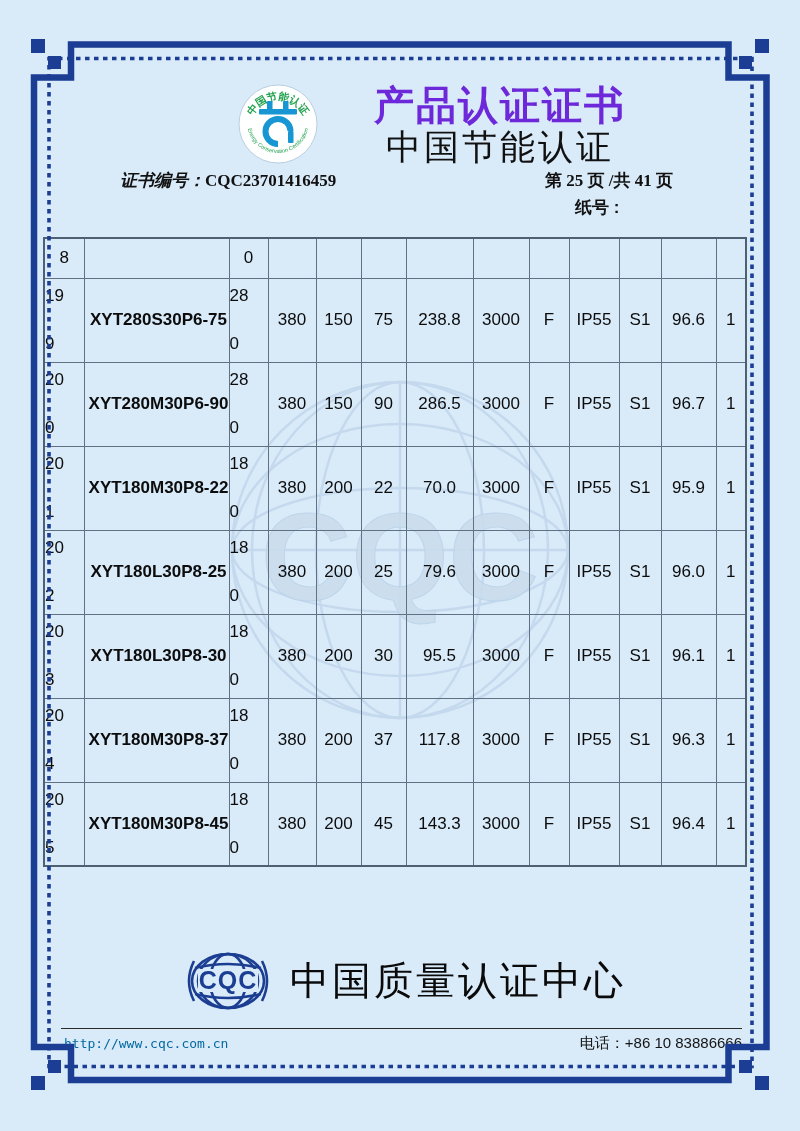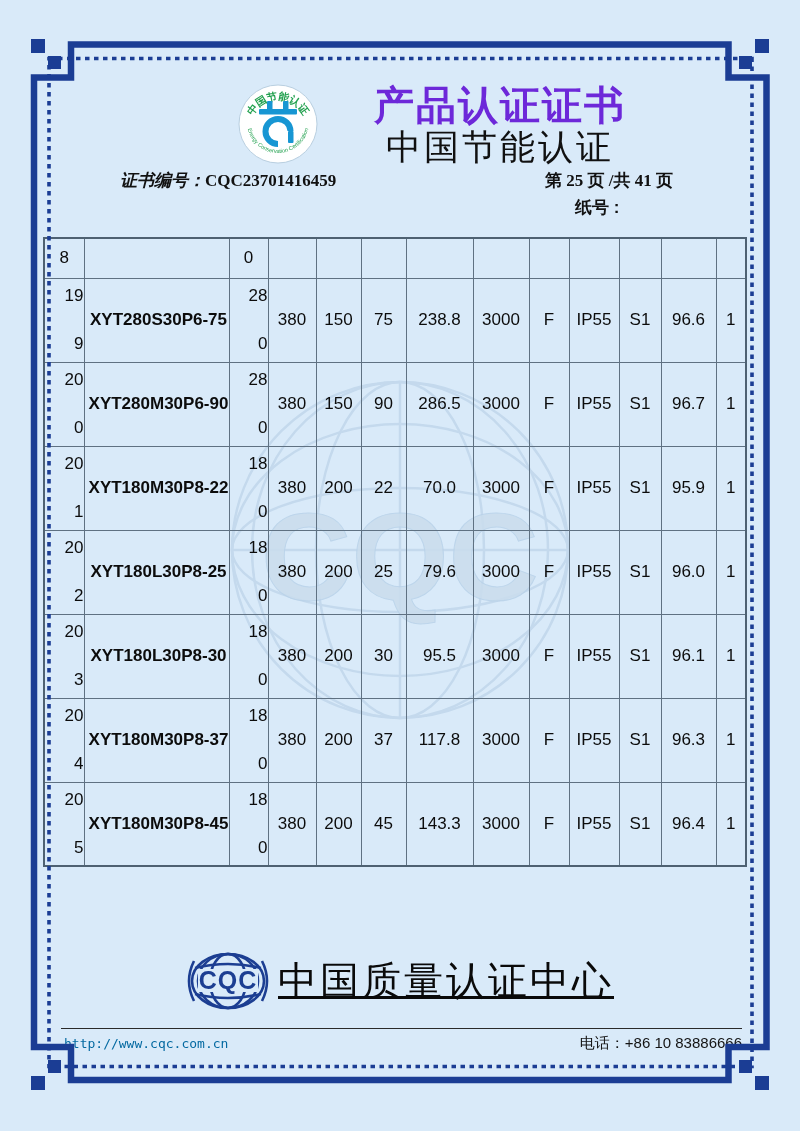--- a/index.html
+++ b/index.html
@@ -47,26 +47,26 @@
     border:1.6px solid #5f7182;
     font-size:17px; color:#0c0c0c;
     text-align:center; vertical-align:middle;
     background:transparent; overflow:hidden;
   }
   table.spec { border:2px solid #4e6172; }
   table.spec tr { height:84px; }
   table.spec tr.partial { height:40px; }
   td.cell-model { text-align:left; padding-left:4px;font-weight:bold; }
   .twoline { display:flex; flex-direction:column; justify-content:space-between;
-    align-items:flex-end; height:72px; padding:2px 0; }
+    align-items:flex-start; height:72px; padding:2px 0; }
 
   
   .footer-org { position:absolute; left:186px; top:946px; height:70px;
     display:flex; align-items:center; z-index:3; }
-  .footer-org .org-name { font-size:39px; letter-spacing:3px; color:#0a0a0a; margin-left:8px;text-decoration:underline; }
+  .footer-org .org-name { font-size:39px; letter-spacing:3px; color:#0a0a0a; margin-left:20px; }
   .logo-cqc { width:84px; height:70px; }
 
   
   .footer-rule { position:absolute; left:61px; top:1028px; width:681px; height:0;
     border-top:1.6px solid #2a2a2a; z-index:3; }
   .footer-bar { position:absolute; left:0; top:1034px; width:800px; height:22px; z-index:3; }
   .footer-bar .url { position:absolute; left:64px; top:2px;
     font-family:"DejaVu Sans Mono", monospace; font-size:13px; color:#0369a1; }
   .footer-bar .address { position:absolute; left:200px; width:400px; text-align:center;
     font-size:15px; color:#141414; }

